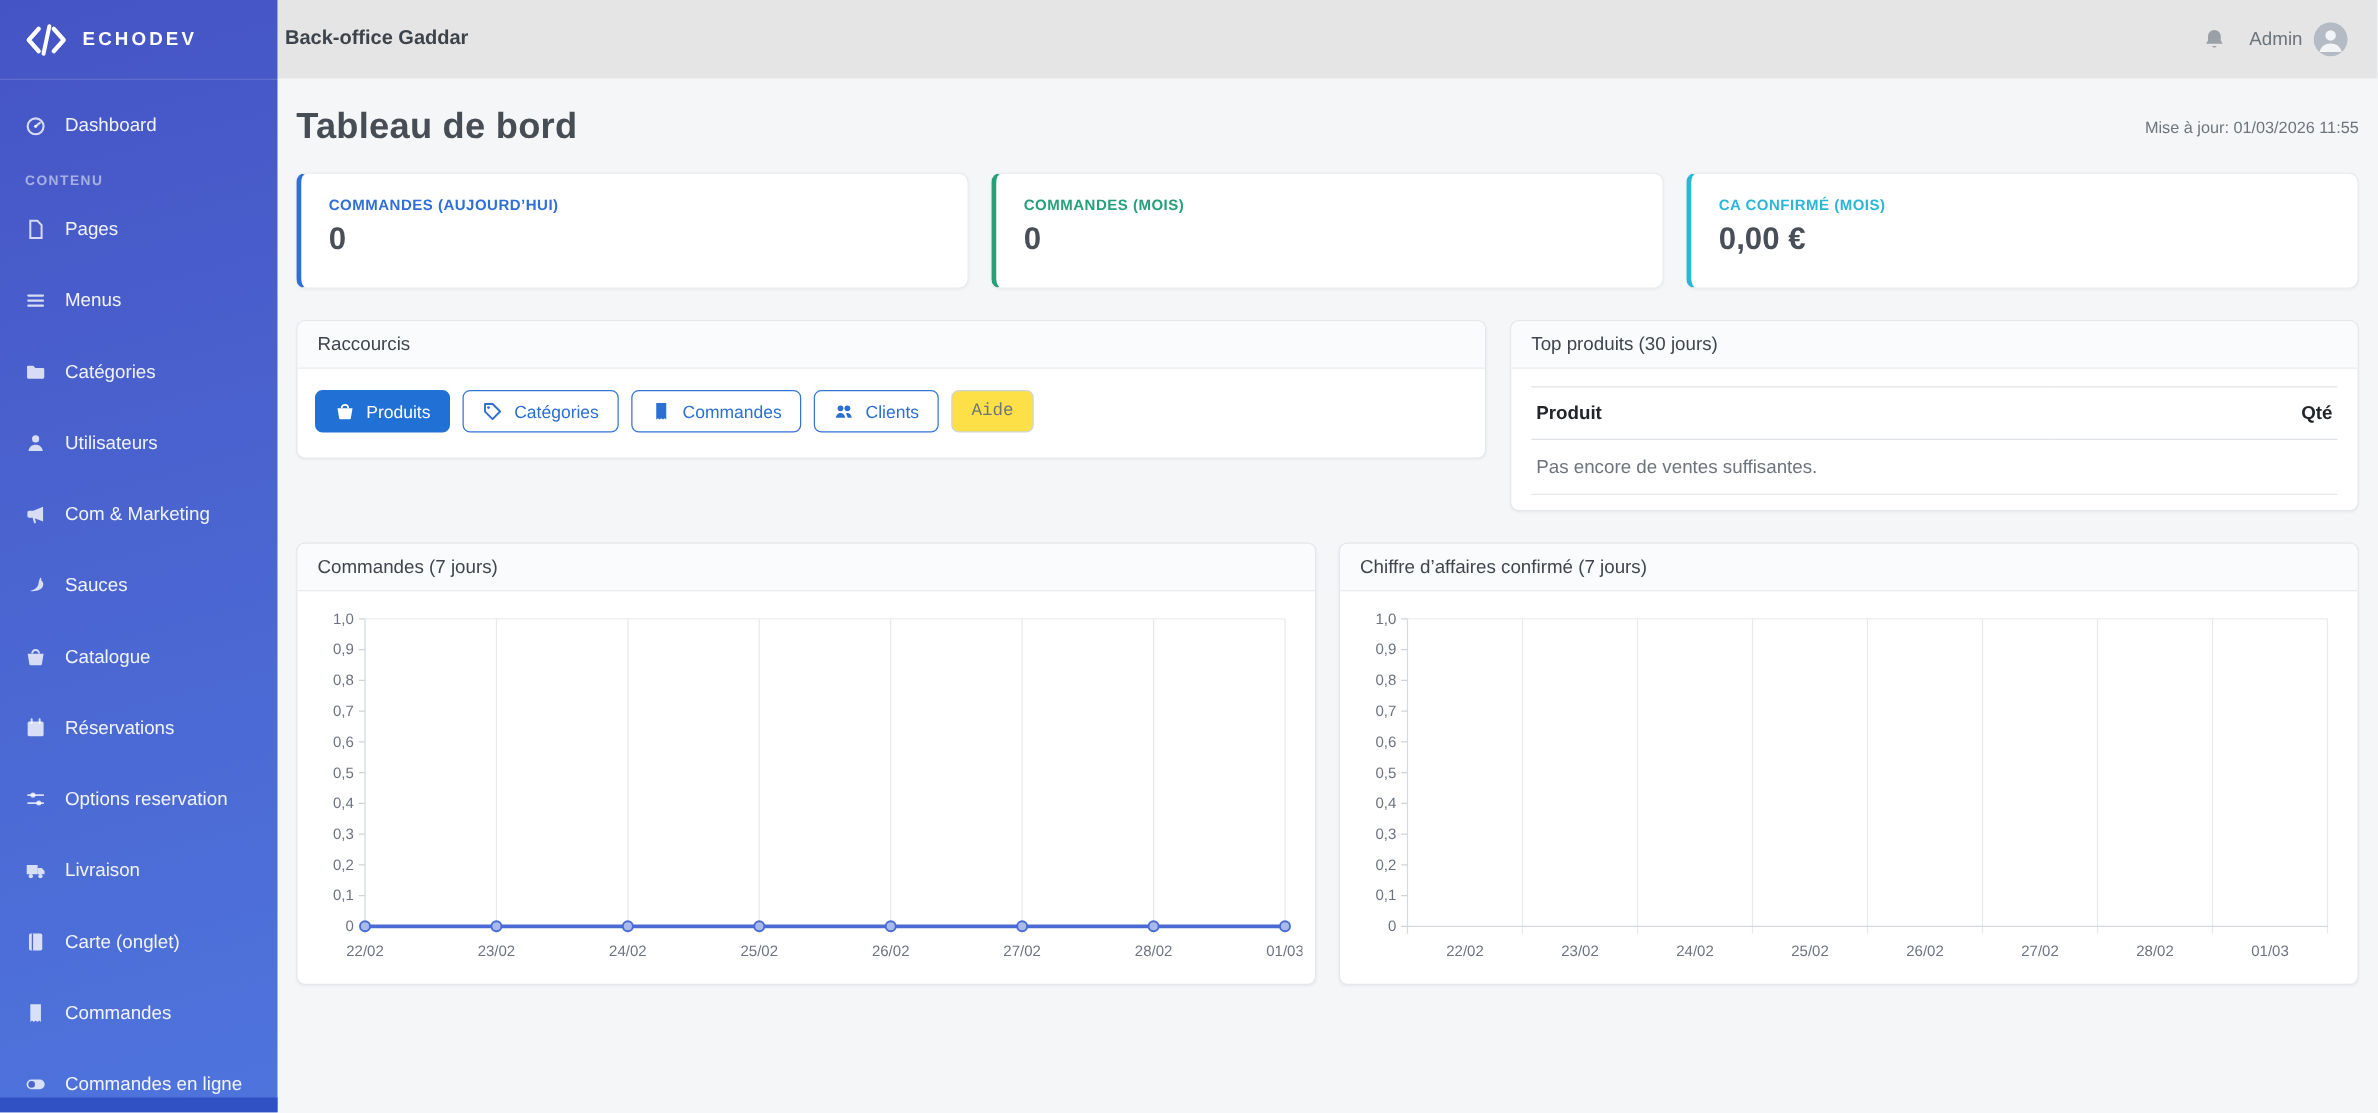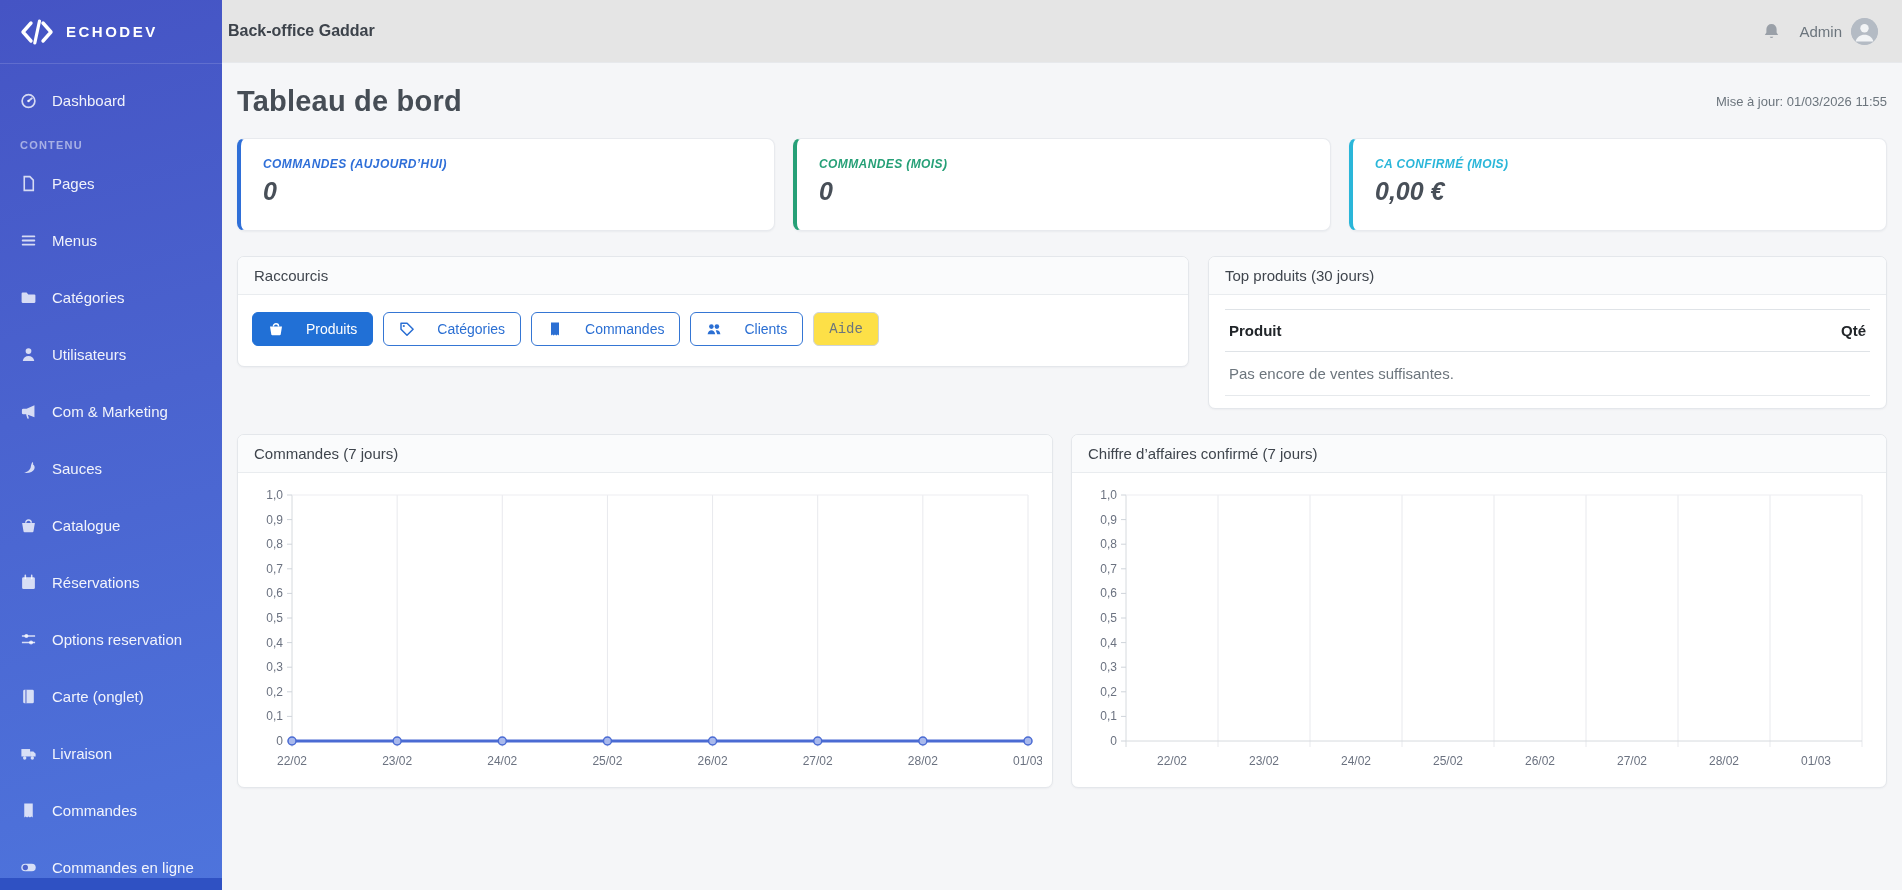--- a/index.html
+++ b/index.html
@@ -36,31 +36,31 @@
 
   
   .content { flex:1 1 auto; padding:22px 15px 0 15px; background:#f5f6f8; overflow:hidden; }
   .title-row { display:flex; align-items:center; margin:0 0 20px 0; }
   .page-title { font-size:29px; font-weight:700; color:#464d55; letter-spacing:0.2px; }
   .updated { margin-left:auto; font-size:13px; color:#6c757d; }
 
   
   .stats-row { display:flex; gap:18px; margin-bottom:25px; }
   .stat-card { flex:1 1 0; background:#fff; border:1px solid #e8eaee; border-left:4px solid #2f6fd8;
-    border-radius:8px; box-shadow:0 1px 2px rgba(25,35,60,0.05); padding:18px 22px; height:93px;font-style:italic; }
+    border-radius:8px; box-shadow:0 1px 2px rgba(25,35,60,0.05); padding:18px 22px; height:93px; }
   .stat-label { font-size:12px; font-weight:bold; letter-spacing:0.4px; margin-bottom:6px; }
   .stat-value { font-size:25px; font-weight:bold; color:#484f58; }
 
   
   .panel { background:#fff; border:1px solid #e4e7eb; border-radius:7px; box-shadow:0 1px 2px rgba(25,35,60,0.04); overflow:hidden; }
   .panel-head { background:#fafbfc; border-bottom:1px solid #e9ecef; padding:10px 16px; font-size:15px; color:#3f454d; }
   .mid-row { display:flex; gap:19px; align-items:flex-start; margin-bottom:25px; }
   .shortcuts-panel { width:952px; flex:0 0 952px; }
   .shortcuts-body { padding:17px 14px 20px 14px; display:flex; gap:10px; }
-  .btn { display:inline-flex; align-items:center; gap:22px; font-size:14px; padding:8px 15px; border-radius:6px;
+  .btn { display:inline-flex; align-items:center; gap:9px; font-size:14px; padding:8px 15px; border-radius:6px;
     cursor:pointer; border:1px solid transparent; background:#fff; font-family:inherit; }
   .btn-icon { width:16px; height:16px; }
   .btn-primary { background:#2170d6; border-color:#2170d6; color:#fff; }
   .btn-outline { background:#fff; border-color:#3576d4; color:#2b6fd3; }
   .btn-muted { background:#fde047; border-color:#ced4da; color:#6c757d;font-family:Liberation Mono, monospace; }
 
   .top-products-panel { flex:1 1 auto; }
   .tp-body { padding:14px 16px 12px 16px; }
   .tp-table { width:100%; border-collapse:collapse; }
   .tp-table th { text-align:left; font-size:15px; color:#212529; padding:12px 4px; border-top:1px solid #dfe3e7; border-bottom:1px solid #dfe3e7; }
@@ -165,34 +165,34 @@
         <svg class="nav-icon" viewBox="0 0 16 16">
           <path d="M1.8 4.8h12.4M1.8 10.8h12.4" stroke="currentColor" stroke-width="1.4"></path>
           <circle cx="6" cy="4.8" r="1.9" fill="currentColor"></circle>
           <circle cx="10.4" cy="10.8" r="1.9" fill="currentColor"></circle>
         </svg>
         <span>Options reservation</span>
       </div>
 
       <div class="nav-item">
         <svg class="nav-icon" viewBox="0 0 16 16">
-          <rect x="3" y="1.6" width="10" height="12.8" rx="1.3" fill="currentColor"></rect>
-          <path d="M5.6 1.6v12.8" stroke="rgba(70,90,200,0.9)" stroke-width="1"></path>
-        </svg>
-        <span>Carte (onglet)</span>
-      </div>
-
-      <div class="nav-item">
-        <svg class="nav-icon" viewBox="0 0 16 16">
           <path d="M1.3 3.8h8.2v7H1.3z" fill="currentColor"></path>
           <path d="M9.5 6h3.1l2.1 2.3V10.8H9.5z" fill="currentColor"></path>
           <circle cx="4.4" cy="12.2" r="1.6" fill="currentColor"></circle>
           <circle cx="11.6" cy="12.2" r="1.6" fill="currentColor"></circle>
         </svg>
         <span>Livraison</span>
+      </div>
+
+      <div class="nav-item">
+        <svg class="nav-icon" viewBox="0 0 16 16">
+          <rect x="3" y="1.6" width="10" height="12.8" rx="1.3" fill="currentColor"></rect>
+          <path d="M5.6 1.6v12.8" stroke="rgba(70,90,200,0.9)" stroke-width="1"></path>
+        </svg>
+        <span>Carte (onglet)</span>
       </div>
 
       <div class="nav-item">
         <svg class="nav-icon" viewBox="0 0 16 16">
           <path d="M4 1.4h8v13.2l-1.3-1-1.35 1-1.35-1-1.35 1-1.35-1-1.3 1z" fill="currentColor"></path>
         </svg>
         <span>Commandes</span>
       </div>
 
       <div class="nav-item">

